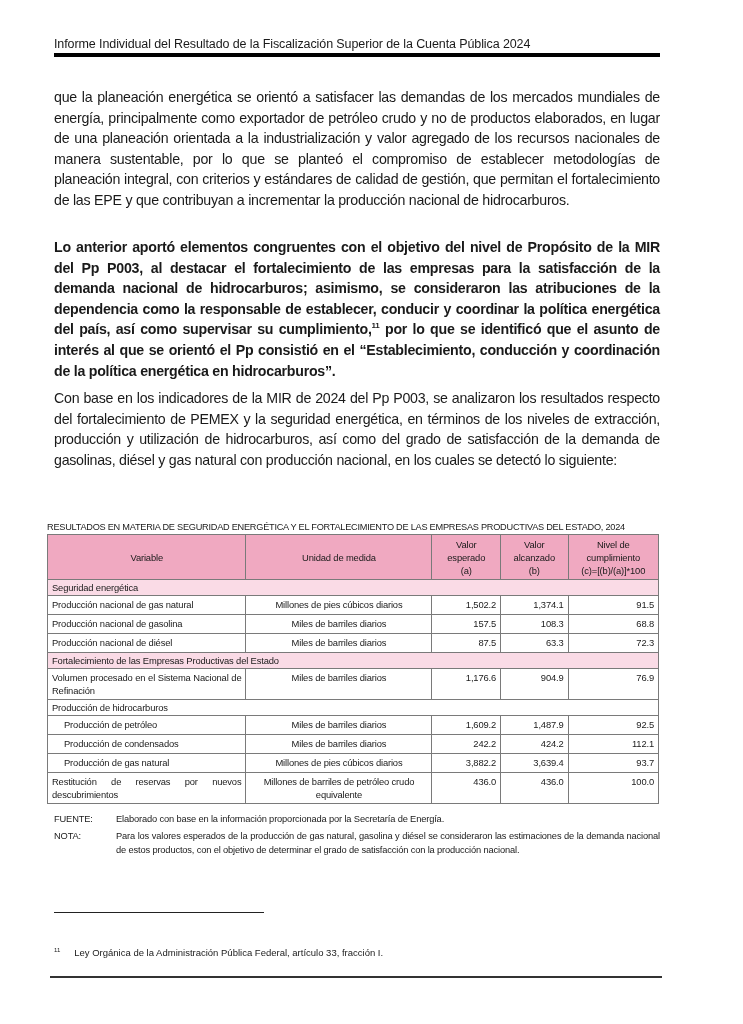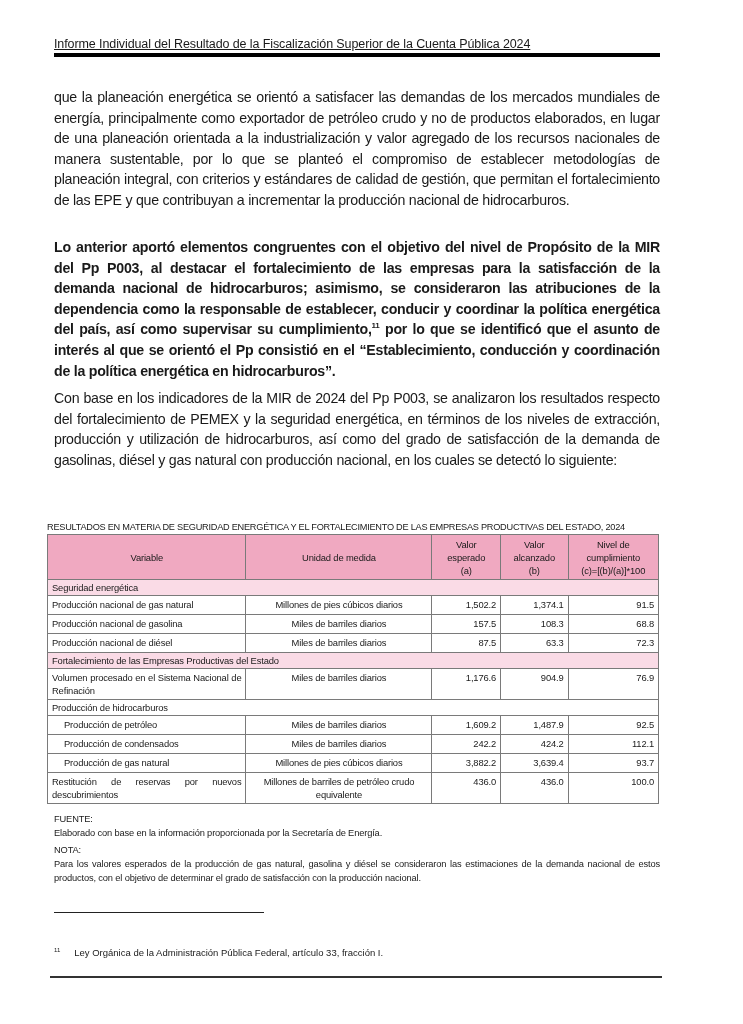--- a/index.html
+++ b/index.html
@@ -1,19 +1,19 @@
 <!DOCTYPE html>
 <html><head>
 <meta charset="utf-8">
 <style>
   html, body { margin:0; padding:0; background:#ffffff; }
   body { width:743px; height:1024px; position:relative; font-family:"Liberation Sans", sans-serif; color:#1a1a1a; overflow:hidden; }
   .page { position:absolute; left:0; top:0; width:743px; height:1024px; }
   .header { position:absolute; left:54px; top:36px; width:606px; }
-  .header-title { font-size:12.5px; line-height:16px; letter-spacing:-0.1px; white-space:nowrap;text-decoration:underline; }
+  .header-title { font-size:12.5px; line-height:16px; letter-spacing:-0.1px; white-space:nowrap; }
   .header-rule { position:absolute; left:54px; top:53px; width:606px; height:4px; background:#000; }
   .para { position:absolute; left:54px; width:606px; font-size:14.2px; line-height:20.6px; text-align:justify; letter-spacing:-0.25px; }
   .para sup { font-size:8px; line-height:0; vertical-align:6px; }
   #p1 { top:87px; }
   #p2 { top:237px;font-weight:bold; }
   #p3 { top:388px; }
   .table-title { position:absolute; left:47px; top:522px; font-size:9.2px; letter-spacing:-0.25px; white-space:nowrap; }
   table.data { position:absolute; left:47px; top:534px; width:612px; border-collapse:collapse; font-size:9.4px; letter-spacing:-0.15px; }
   table.data td, table.data th { border:1px solid #7a7a7a; padding:2px 4px; vertical-align:top; }
   table.data th { background:#f0a9c1; font-weight:normal; text-align:center; vertical-align:middle; line-height:13px; height:40px; }
@@ -21,21 +21,21 @@
   .sec.white td { background:#ffffff; }
   td.var { text-align:left; width:170px; }
   td.var.just { text-align:justify; }
   td.var.indent { padding-left:16px; }
   td.unit { text-align:center; width:170px; }
   td.num { text-align:right; padding-right:14px; width:57px; }
   td.num2 { text-align:right; padding-right:14px; width:56px; }
   td.num3 { text-align:right; padding-right:30px; width:78px; }
   tr.row td { height:14px; line-height:13px; }
   .notes { position:absolute; left:54px; top:812px; width:606px; font-size:9.3px; line-height:14px; letter-spacing:-0.15px; }
-  .note-row { display:flex; margin-bottom:3px;flex-direction:column; }
+  .note-row { display:flex; margin-bottom:3px; }
   .note-label { width:62px; flex:none; }
   .note-text { flex:1; text-align:justify; }
   .fn-rule { position:absolute; left:54px; top:912px; width:210px; height:1px; background:#222; }
   .footnote { position:absolute; left:54px; top:947px; font-size:9.5px; white-space:nowrap; }
   .footnote sup { font-size:6px; vertical-align:4px; margin-right:14px; }
   .footer-rule { position:absolute; left:50px; top:976px; width:612px; height:2px; background:#333; }
   .page-number { position:absolute; left:50px; top:1028px; font-size:12px; }
 </style>
 </head>
 <body>

